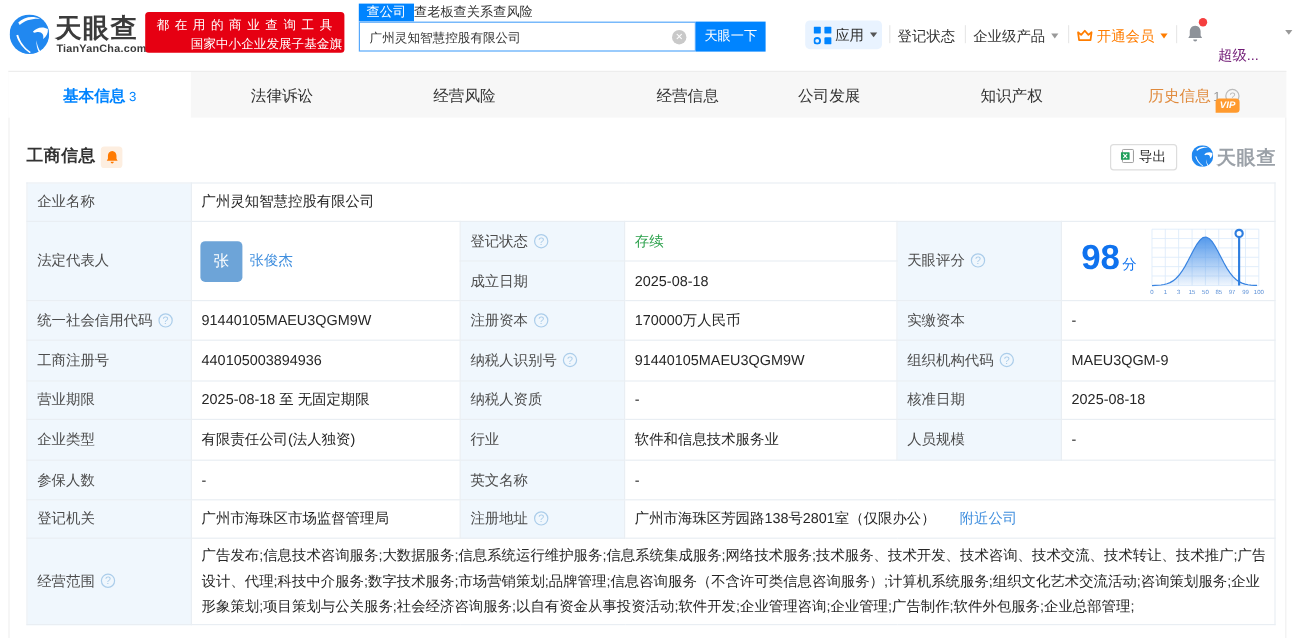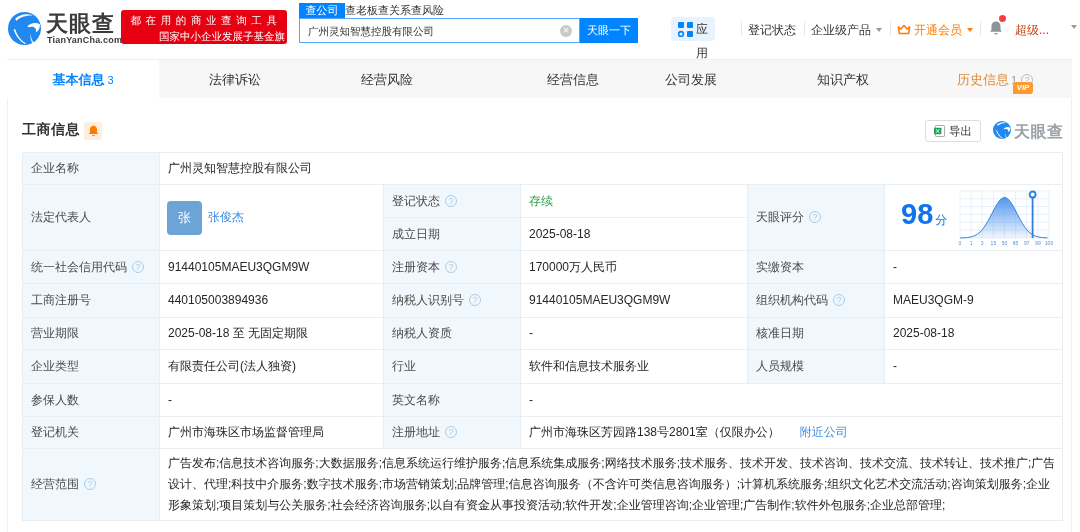--- a/index.html
+++ b/index.html
@@ -21,21 +21,21 @@
 #sbox { position:absolute; left:299px; top:18px; width:281px; height:25px; border:1px solid #57a8fb; background:#fff; }
 #sbox .q { position:absolute; left:8px; top:6px; font-size:10.5px; color:#333; }
 #sbox .clr { position:absolute; right:7px; top:6px; width:12px; height:12px; border-radius:50%; background:#c9c9c9; color:#fff; font-size:8px; line-height:12px; text-align:center; }
 #sbtn { position:absolute; left:580px; top:18px; width:58px; height:25px; background:#0084ff; color:#fff; font-size:11px; text-align:center; line-height:25px; }
 
 .caret { display:inline-block; width:0; height:0; border-left:3.5px solid transparent; border-right:3.5px solid transparent; border-top:4.5px solid #555; vertical-align:middle; margin-left:5px; margin-top:-2px;}
 .caret.gray { border-top-color:#999; }
 .caret.orange { border-top-color:#ff7d00; }
 .vsep { position:absolute; top:21px; width:1px; height:15px; background:#e8e8e8; }
 .rtxt { position:absolute; top:22px; font-size:12px; color:#333; }
-#appbox { position:absolute; left:671px; top:17px; width:44px; height:24px; background:#e9f3ff; border-radius:4px; line-height:24px; padding-left:25px; font-size:12px; color:#333; }
+#appbox { position:absolute; left:671px; top:17px; width:64px; height:24px; background:#e9f3ff; border-radius:4px; line-height:24px; padding-left:25px; font-size:12px; color:#333; }
 #appbox svg { position:absolute; left:7px; top:5px; }
 #vip { color:#ff7d00; }
 #belldot { position:absolute; left:999px; top:15px; width:7px; height:7px; border-radius:50%; background:#f53f3f; }
 
 #navbar { position:absolute; left:7px; top:59px; width:1065px; height:39px; background:#f7f7f7; border-top:1px solid #ededed; }
 .ntab { position:absolute; top:0; height:39px; width:152px; text-align:center; line-height:39px; font-size:13px; color:#333; }
 .ntab.active { background:#fff; color:#0084ff; font-weight:bold; }
 .ntab .cnt { font-size:11px; font-weight:normal; margin-left:3px; }
 #htab { color:#e08a3c; }
 #htab .cnt { color:#999; margin-left:2px;}
@@ -101,21 +101,21 @@
   <div class="vsep" style="left:890px;"></div>
   <div class="rtxt" style="left:897px;" id="vip"><svg width="14" height="13" viewBox="0 0 16 15" style="vertical-align:-2px;margin-right:3px;">
         <path d="M1.5 4.5 L4.5 7 L8 3 L11.5 7 L14.5 4.5 L13.5 12 L2.5 12 Z" fill="none" stroke="#ff7d00" stroke-width="1.7" stroke-linejoin="round"></path>
       </svg>开通会员<span class="caret orange"></span></div>
   <div class="vsep" style="left:980px;"></div>
   <svg width="14" height="16" viewBox="0 0 17 18" style="position:absolute;left:989px;top:20px;">
       <path d="M8.5 1 C5 1 3 3.8 3 7 L3 11 L1.5 13.5 L15.5 13.5 L14 11 L14 7 C14 3.8 12 1 8.5 1 Z" fill="#8d9299"></path>
       <path d="M6.5 15 a2 2 0 0 0 4 0 Z" fill="#8d9299"></path>
     </svg>
   <div id="belldot"></div>
-  <div class="rtxt" style="left:1015px;color:#c2410c;">超级...</div>
+  <div class="rtxt" style="left:1015px;color:#701a75;margin-top:16px;">超级...</div>
   <div class="caret gray" style="position:absolute; left:1066px; top:27px;"></div>
 </div>
 
 <div id="navbar">
   <div class="ntab active" style="left:0px;">基本信息<span class="cnt">3</span></div>
   <div class="ntab" style="left:152px;">法律诉讼</div>
   <div class="ntab" style="left:304px;">经营风险</div>
   <div class="ntab" style="left:440px;text-align:right;">经营信息</div>
   <div class="ntab" style="left:608px;">公司发展</div>
   <div class="ntab" style="left:760px;">知识产权</div>

